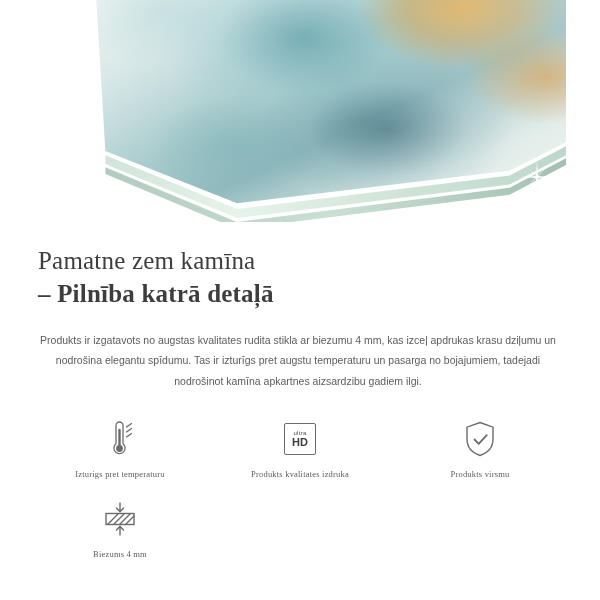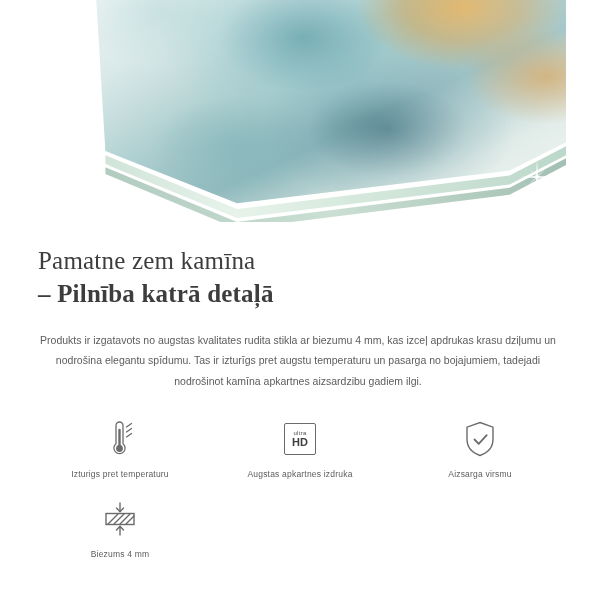--- a/index.html
+++ b/index.html
@@ -131,20 +131,21 @@
     height: 44px;
     display: flex;
     align-items: center;
     justify-content: center;
   }
   .feature .flabel {
     margin-top: 8px;
     font-size: 8.5px;
     color: #5c5c5c;
     letter-spacing: 0.2px;
+    font-family: Liberation Serif, serif;
   }
   .hd-badge {
     width: 30px;
     height: 30px;
     border: 1.3px solid #6b6b6b;
     border-radius: 2px;
     display: flex;
     flex-direction: column;
     align-items: center;
     justify-content: center;
@@ -214,31 +215,31 @@
       <div class="flabel">Izturigs pret temperaturu</div>
     </div>
 
     <div class="feature">
       <div class="ficon">
         <div class="hd-badge">
           <span class="u">ultra</span>
           <span class="hd">HD</span>
         </div>
       </div>
-      <div class="flabel">Augstas apkartnes izdruka</div>
+      <div class="flabel">Produkts kvalitates izdruka</div>
     </div>
 
     <div class="feature">
       <div class="ficon">
         <svg width="32" height="38" viewBox="0 0 32 38">
           <path d="M16 2.5 29 7.2v12.1c0 8.1-5.6 13.6-13 16.2-7.4-2.6-13-8.1-13-16.2V7.2z" fill="none" stroke="#6b6b6b" stroke-width="1.4"></path>
           <path d="M10.5 19.5l4.2 4.3 8-8.6" fill="none" stroke="#6b6b6b" stroke-width="1.8" stroke-linecap="round" stroke-linejoin="round"></path>
         </svg>
       </div>
-      <div class="flabel">Aizsarga virsmu</div>
+      <div class="flabel">Produkts virsmu</div>
     </div>
 
 
 
     <div class="feature">
       <div class="ficon">
         <svg width="40" height="36" viewBox="0 0 40 36">
           <g stroke="#6b6b6b" stroke-width="1.4" fill="none" stroke-linecap="round">
             <line x1="20" y1="2" x2="20" y2="10"></line>
             <path d="M16.5 7 20 10.8 23.5 7"></path>

